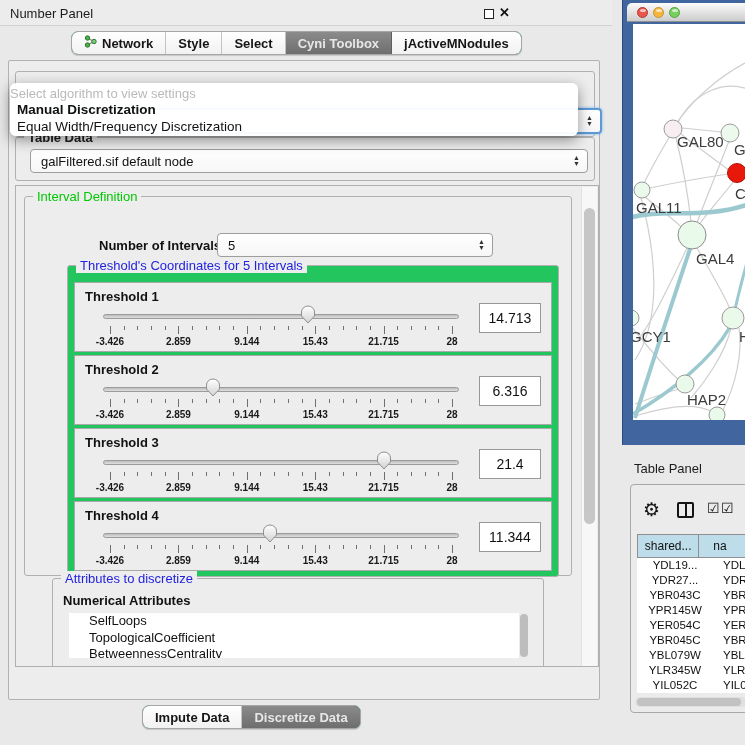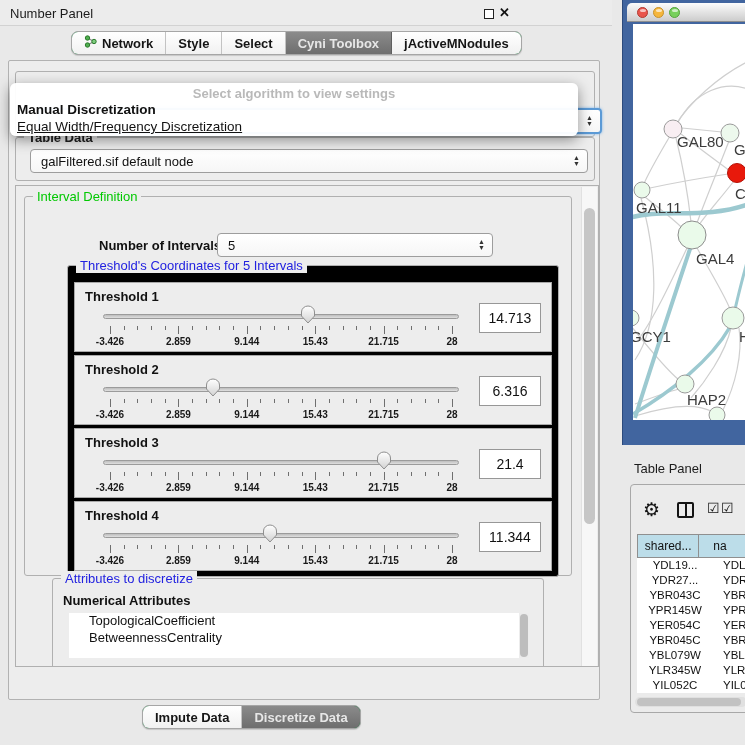--- a/index.html
+++ b/index.html
@@ -32,21 +32,21 @@
 
   .combo { position:absolute; background:linear-gradient(#ffffff,#f6f6f6); border:1px solid #9d9d9d; border-radius:4px; font-size:13px; }
   .combo .cval { position:absolute; left:10px; top:50%; transform:translateY(-50%); white-space:nowrap; }
   .stepper { position:absolute; right:7px; top:50%; transform:translateY(-50%); display:flex; flex-direction:column; line-height:6px; font-size:7px; color:#333; text-align:center; }
 
   
   #algo-combo { left:22px; top:36px; width:564px; height:26px; border:2px solid #5b9ad6; box-shadow:0 0 3px #7db4e8; }
 
   
   #algo-popup { left:10px; top:83px; width:568px; height:53px; background:rgba(255,255,255,.96); border-radius:6px; box-shadow:0 4px 14px rgba(0,0,0,.42); z-index:60; }
-  #algo-hint { position:absolute; left:0; top:3px; width:100%; text-align:center; color:#b9b9b9; font-size:13px;font-weight:bold; }
+  #algo-hint { position:absolute; left:0; top:3px; width:100%; text-align:left; color:#b9b9b9; font-size:13px; }
   .popup-item { position:absolute; left:7px; font-size:13.5px; white-space:nowrap; }
   .popup-item.sel { font-weight:bold; }
 
   
   #viewport { left:6px; top:124px; width:584px; height:482px; border:1px solid #b0b0b0; background:#ededed; overflow:hidden; }
   #vsb-track { right:1px; top:1px; width:16px; height:480px; background:#f7f7f7; border-left:1px solid #e1e1e1; }
   #vsb-thumb { right:3px; top:22px; width:11px; height:316px; background:#c6c6c6; border-radius:6px; }
 
   
   #noi-label { left:74px; top:41px; font-size:13px; font-weight:bold; }
@@ -166,21 +166,21 @@
 
       <div class="abs" id="noi-label">Number of Intervals</div>
       <div class="combo" id="noi-combo">
         <span class="cval">5</span>
         <span class="stepper">
             <span>▲</span>
             <span>▼</span>
           </span>
       </div>
 
-      <div class="group" style="left:42px; top:68px; width:492px; height:312px; background:#000000;">
+      <div class="group" style="left:42px; top:68px; width:492px; height:312px; background:#22c55e;">
         <span class="group-label glabel-blue">Threshold's Coordinates for 5 Intervals</span>
         <div id="threshold-rows">
             <div class="t-row" style="top: 16px;">
               <div class="t-label">Threshold 1</div>
               <div class="t-track"></div>
               <div class="t-thumbzone">
                 <div class="t-thumb" style="left: 57.7197%;"><svg width="16" height="19" viewBox="0 0 16 19">
                     <path d="M1.5 7 A6.5 6 0 0 1 14.5 7 L14.5 11 L8 18 L1.5 11 Z" fill="url(#g0)" stroke="#8f8f8f"></path>
                     <defs>
                       <linearGradient id="g0" x1="0" y1="0" x2="0" y2="1">
@@ -386,40 +386,41 @@
             </div>
           </div>
       </div>
     </div>
 
     <div class="group" style="left:36px; top:392px; width:492px; height:110px;">
       <span class="group-label glabel-blue">Attributes to discretize</span>
       <div id="attr-header">Numerical Attributes</div>
       <div id="attr-list">
         <div id="attr-items">
+            <div class="attr-item">SelfLoops</div>
             <div class="attr-item">TopologicalCoefficient</div>
             <div class="attr-item">BetweennessCentrality</div>
           </div>
         <div id="attr-sb">
             <div id="attr-sb-thumb"></div>
           </div>
       </div>
     </div>
 
     <div class="abs" id="vsb-track"></div>
     <div class="abs" id="vsb-thumb"></div>
   </div>
 
 </div>
 
 <div class="abs" id="algo-popup">
   <div id="algo-hint">Select algorithm to view settings</div>
   <div id="popup-items">
       <div class="popup-item sel" style="top: 19px;">Manual Discretization</div>
-      <div class="popup-item" style="top: 36px; text-decoration: underline;">Equal Width/Frequency Discretization</div>
+      <div class="popup-item" style="top: 36px;">Equal Width/Frequency Discretization</div>
     </div>
 </div>
 
 <div class="abs segbar" id="bottom-tabs">
     <div class="seg">
       <span>Impute Data</span>
     </div>
     <div class="seg active">
       <span>Discretize Data</span>
     </div>

